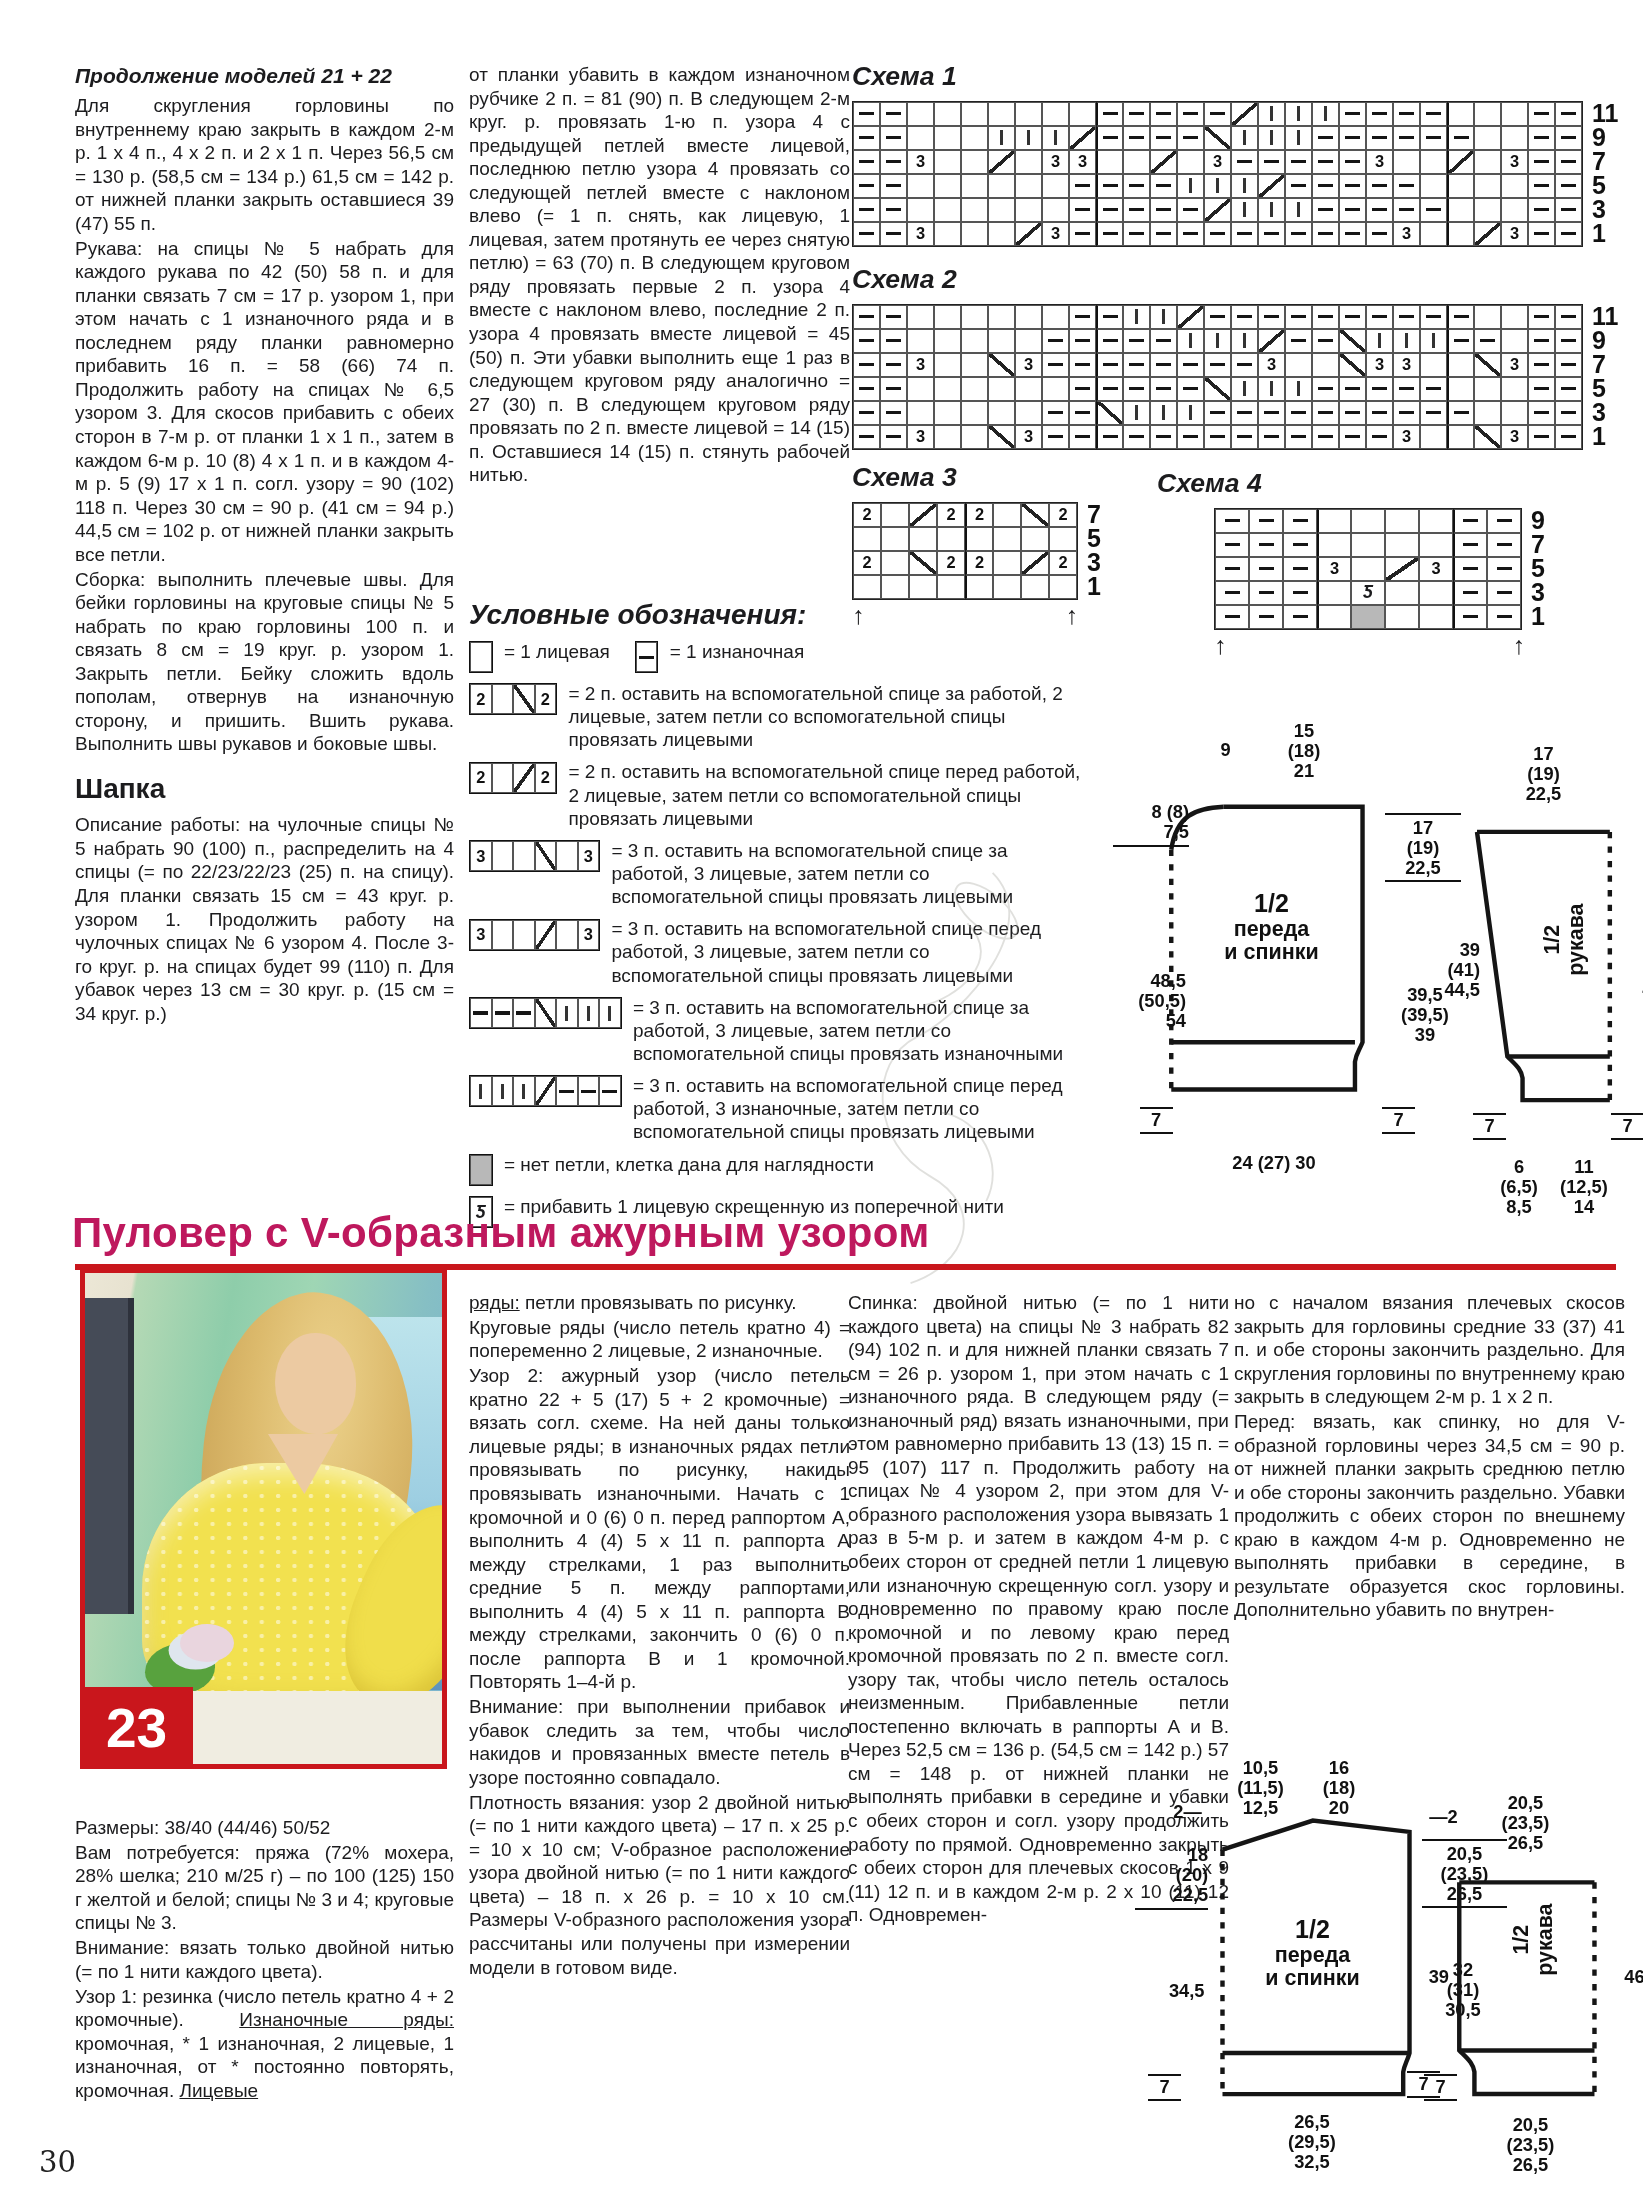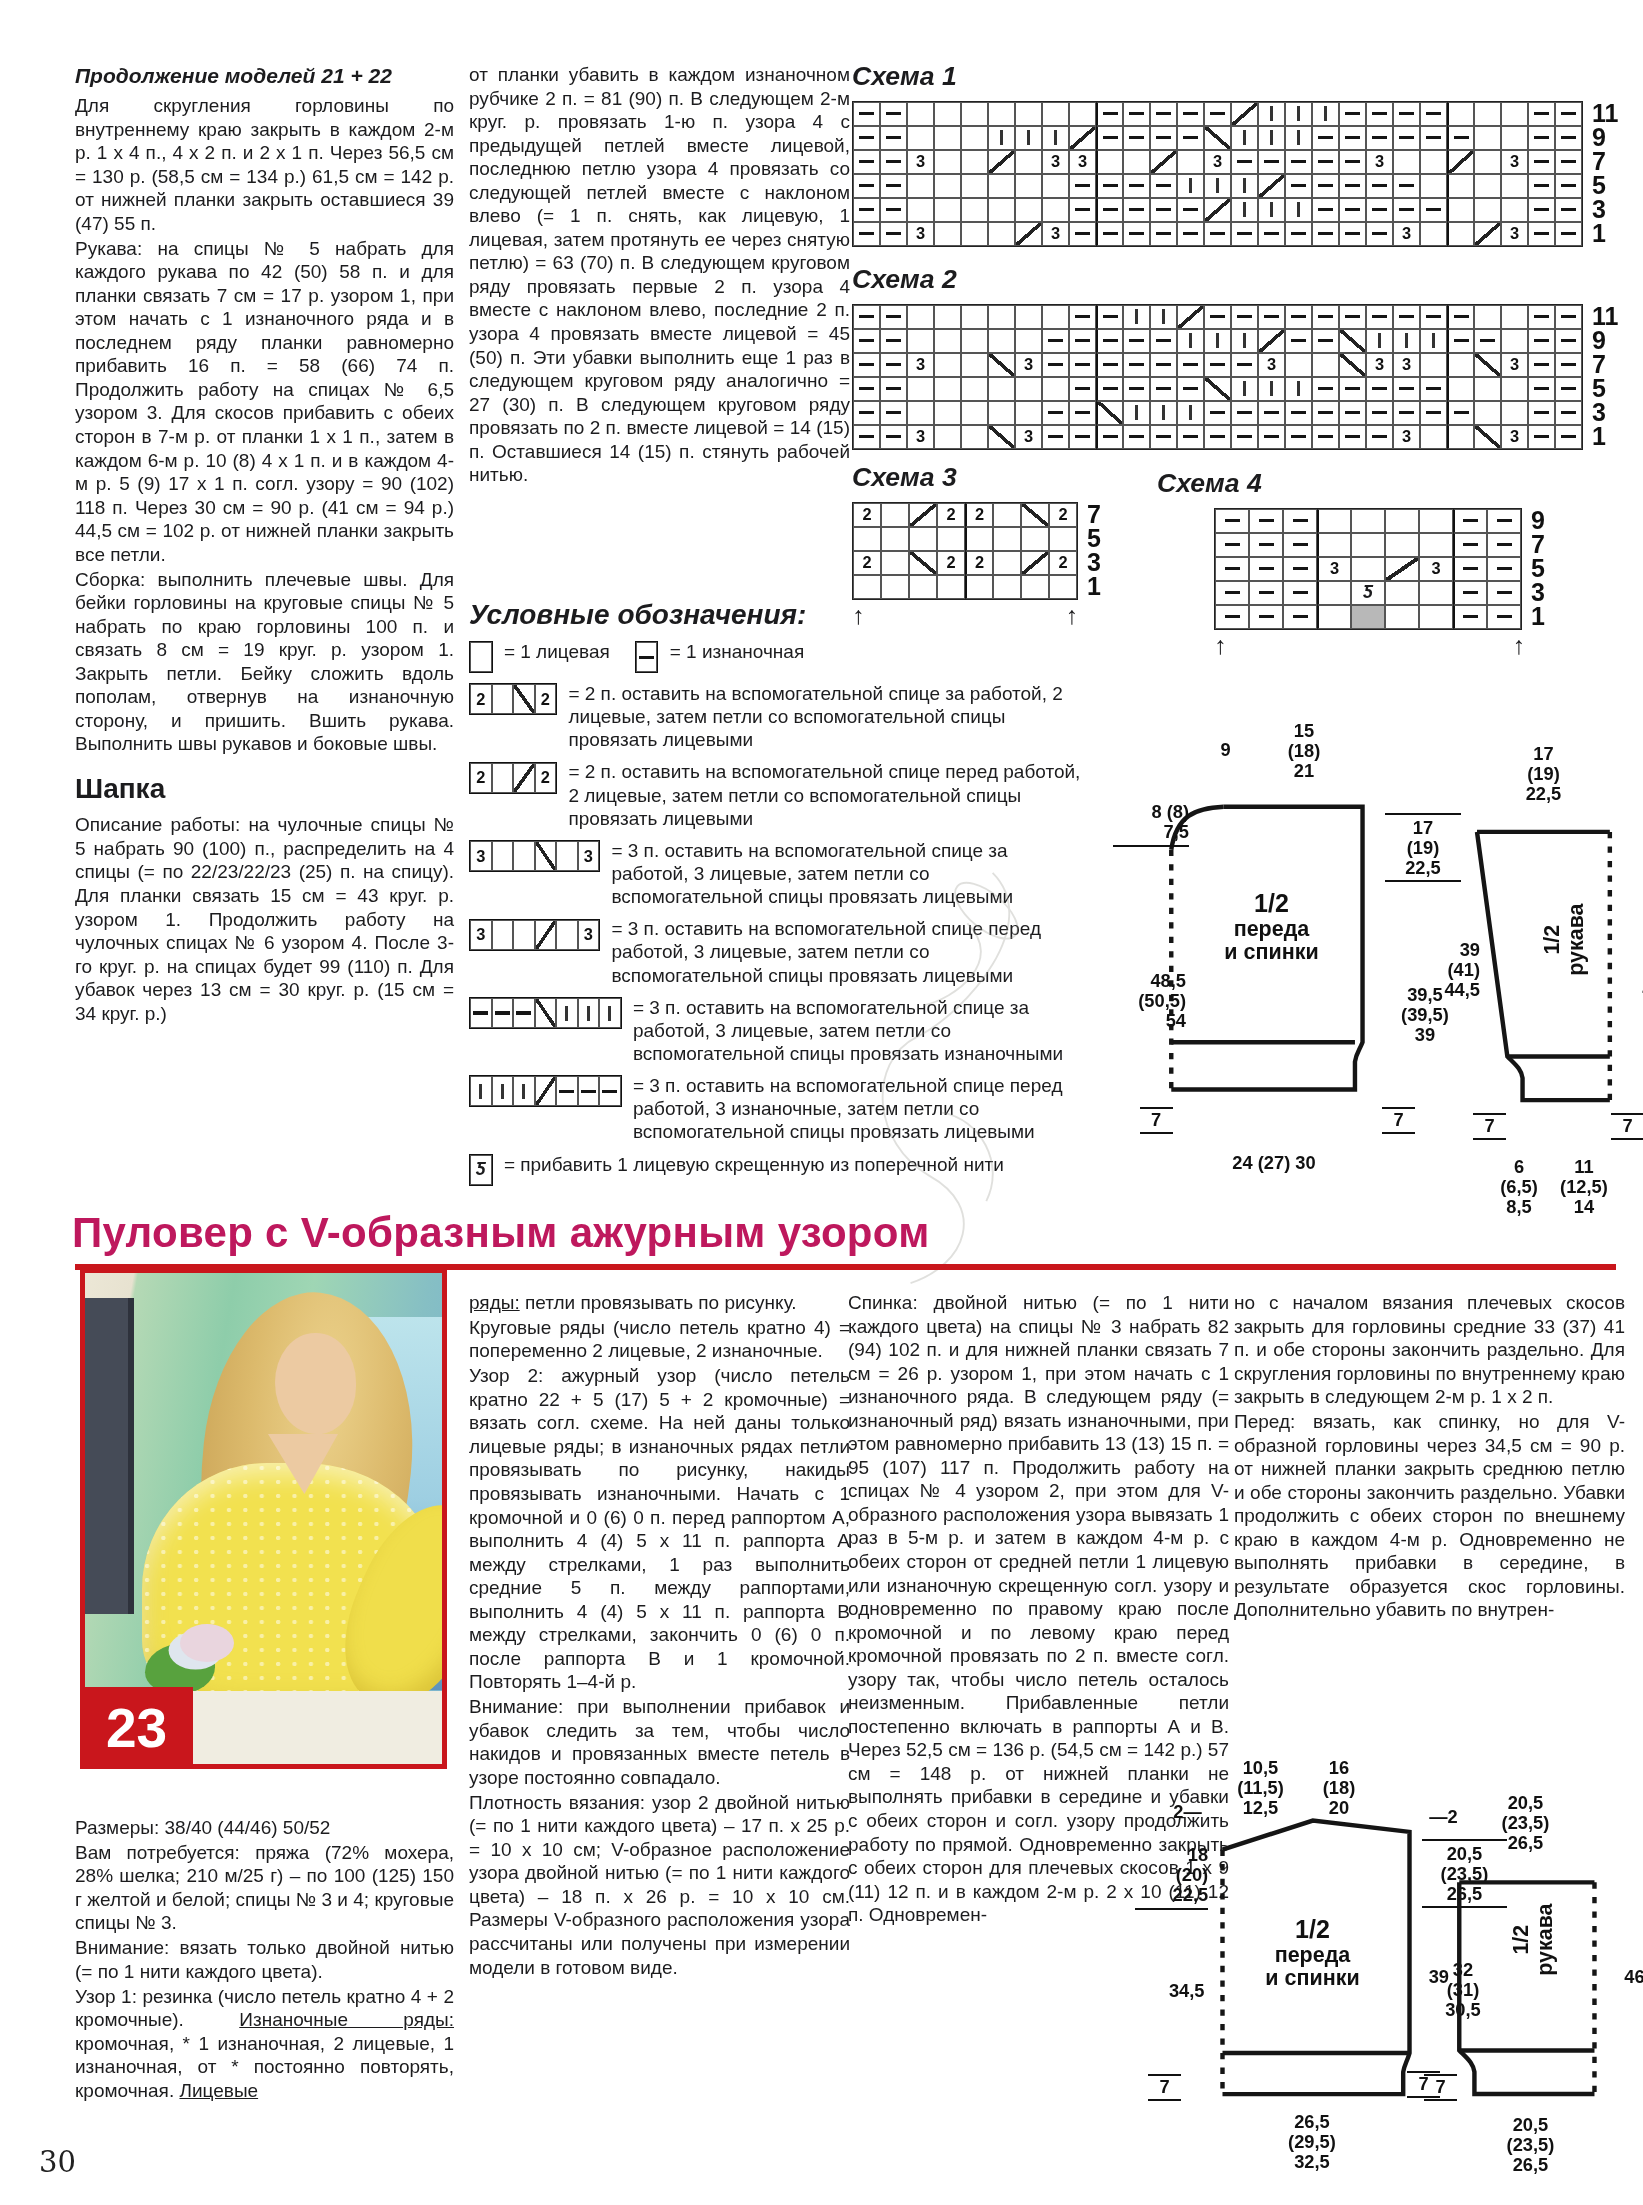--- a/index.html
+++ b/index.html
@@ -701,20 +701,28 @@
           <div class="lsym">
             <div class="ccell bar"></div>
             <div class="ccell bar"></div>
             <div class="ccell bar"></div>
             <div class="ccell ddown"></div>
             <div class="ccell dash"></div>
             <div class="ccell dash"></div>
             <div class="ccell dash"></div>
           </div>
           <div class="ltext">= 3 п. оставить на вспомогательной спице перед работой, 3 изнаночные, затем петли со вспомогательной спицы провязать лицевыми</div>
+        </div>
+      </div>
+      <div class="li-row">
+        <div class="li">
+          <div class="lsym">
+            <div class="ccell grey"></div>
+          </div>
+          <div class="ltext">= нет петли, клетка дана для наглядности</div>
         </div>
       </div>
       <div class="li-row">
         <div class="li">
           <div class="lsym">
             <div class="ccell m1">Ƽ</div>
           </div>
           <div class="ltext">= прибавить 1 лицевую скрещенную из поперечной нити</div>
         </div>
       </div>

